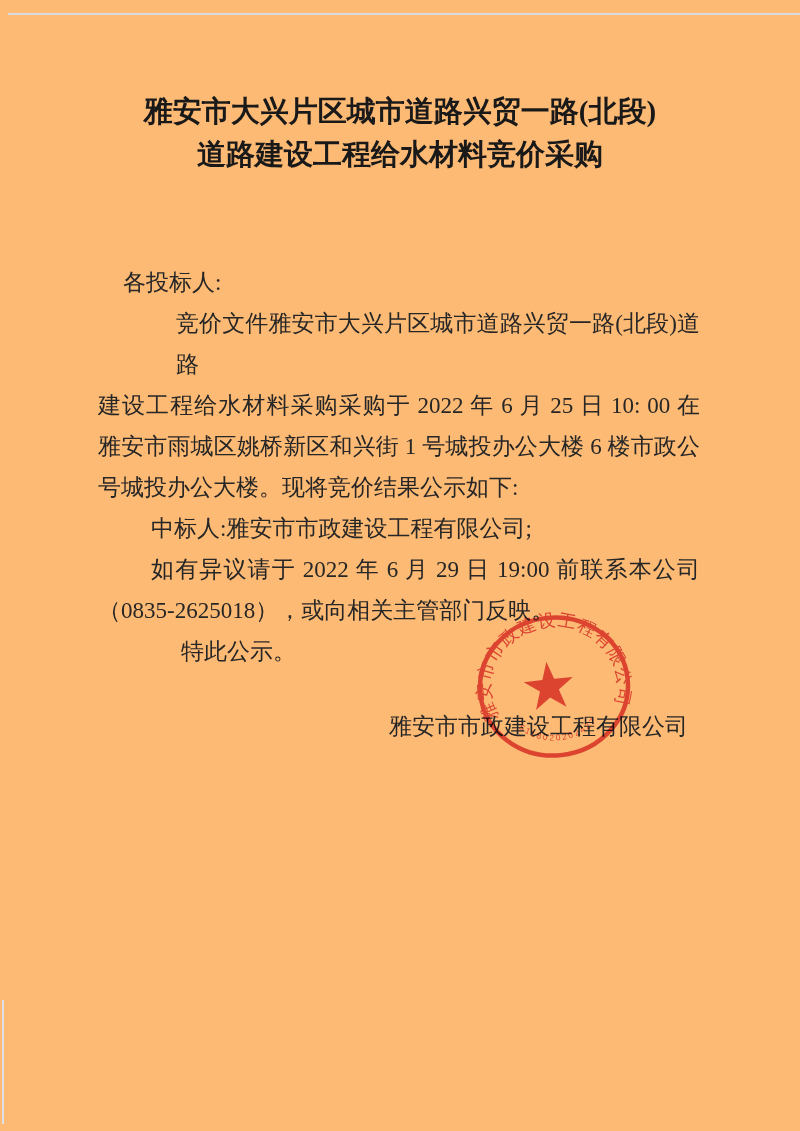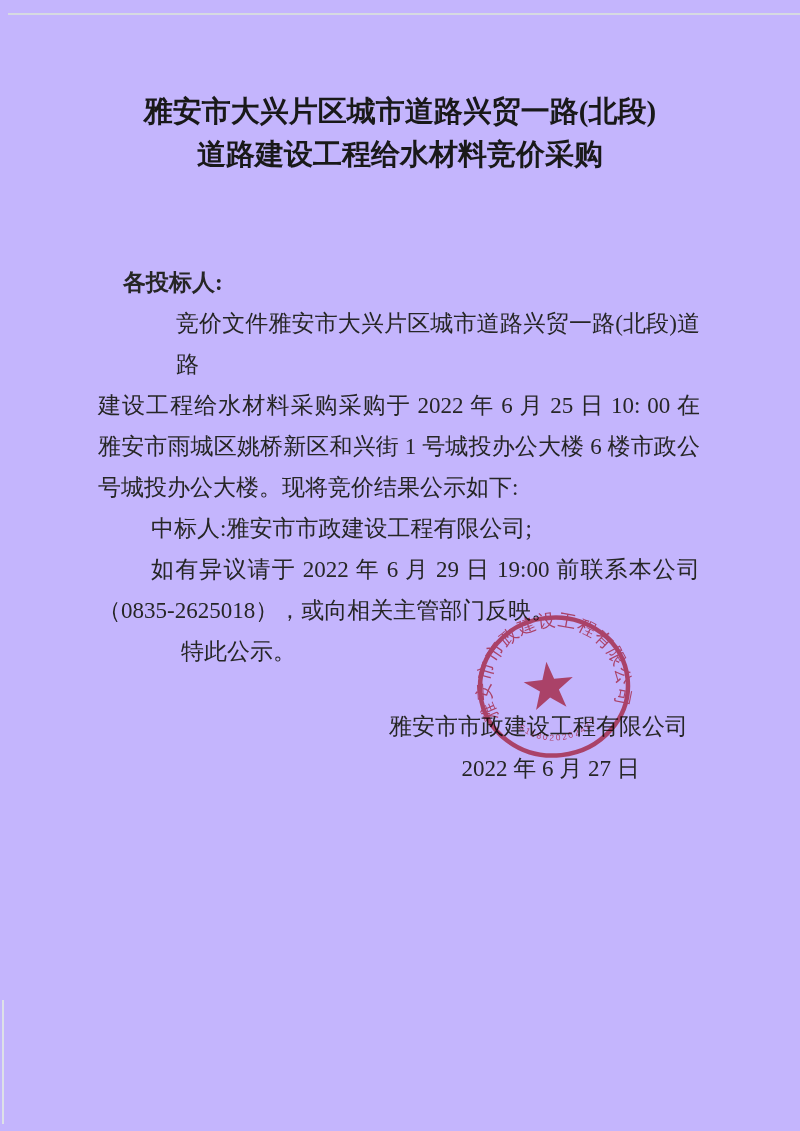--- a/index.html
+++ b/index.html
@@ -1,35 +1,35 @@
 <!DOCTYPE html>
 <html><head>
 <meta charset="utf-8">
 <style>
   html,body{margin:0;padding:0;background:#ffffff;}
   .page{
     position:relative;
     width:800px;height:1131px;
-    background:#c4b5fd;
+    background:#fdba74;
     overflow:hidden;
     font-family:"Liberation Serif","DejaVu Serif",serif;
     color:#232323;
   }
   
   .top-line{position:absolute;top:13px;left:8px;width:792px;height:2px;background:#d6dae1;}
   .left-line{position:absolute;top:1000px;left:2px;width:2px;height:124px;background:#dde1e7;}
   
   .title{position:absolute;top:90px;left:0;width:800px;text-align:center;
          font-size:29px;line-height:43px;font-weight:700;color:#191919;letter-spacing:0;}
   
   .body{position:absolute;top:262px;left:98px;width:602px;
         font-size:23px;line-height:41px;color:#262626;}
   .line{min-height:41px;}
   .jfy{text-align:justify;text-align-last:justify;}
-  .ind-1{padding-left:25px;font-weight:bold;}
+  .ind-1{padding-left:25px;}
   .ind-para{padding-left:78px;}
   .ind-2{padding-left:53px;}
   .ind-3{padding-left:83px;}
   
   .sig{position:absolute;top:706px;right:112px;text-align:center;
        font-size:23px;line-height:42px;color:#262626;}
   .sig-date{transform:translateX(12px);}
   
   .seal{position:absolute;left:470px;top:608px;width:180px;height:165px;
         mix-blend-mode:multiply;opacity:0.85;pointer-events:none;}
@@ -54,21 +54,20 @@
     <div class="line jfy">雅安市雨城区姚桥新区和兴街 1 号城投办公大楼 6 楼市政公</div>
     <div class="line">号城投办公大楼。现将竞价结果公示如下:</div>
     <div class="line ind-2">中标人:雅安市市政建设工程有限公司;</div>
     <div class="line ind-2 jfy">如有异议请于 2022 年 6 月 29 日 19:00 前联系本公司</div>
     <div class="line">（0835-2625018），或向相关主管部门反映。</div>
     <div class="line ind-3">特此公示。</div>
   </div>
 
   <div class="sig">
     <div>雅安市市政建设工程有限公司</div>
-    <div class="sig-date">2022 年 6 月 27 日</div>
   </div>
 
   <svg class="seal" viewBox="0 0 180 165" aria-hidden="true">
     <g transform="rotate(-6 84 78.5)">
       <ellipse cx="84" cy="78.5" rx="74" ry="69" fill="none" stroke-width="4.5" stroke="#d8404f"></ellipse>
       <path id="sealTextArc" d="M 33.6,115.4 A 64,60 0 1 1 134.4,115.4" fill="none"></path>
       <path id="sealNumArc" d="M 44.4,116.7 A 56,54 0 0 0 123.6,116.7" fill="none"></path>
       <polygon points="79,53 84.9,70.9 103.7,71 88.5,82.1 94.3,100 79,89 63.7,100 69.5,82.1 54.3,71 73.1,70.9" fill="#d8404f"></polygon>
       <text font-size="18" letter-spacing="1" font-family="Liberation Serif, DejaVu Serif, serif" fill="#d8404f">
         <textPath href="#sealTextArc" startOffset="50%" text-anchor="middle">雅安市市政建设工程有限公司</textPath>

